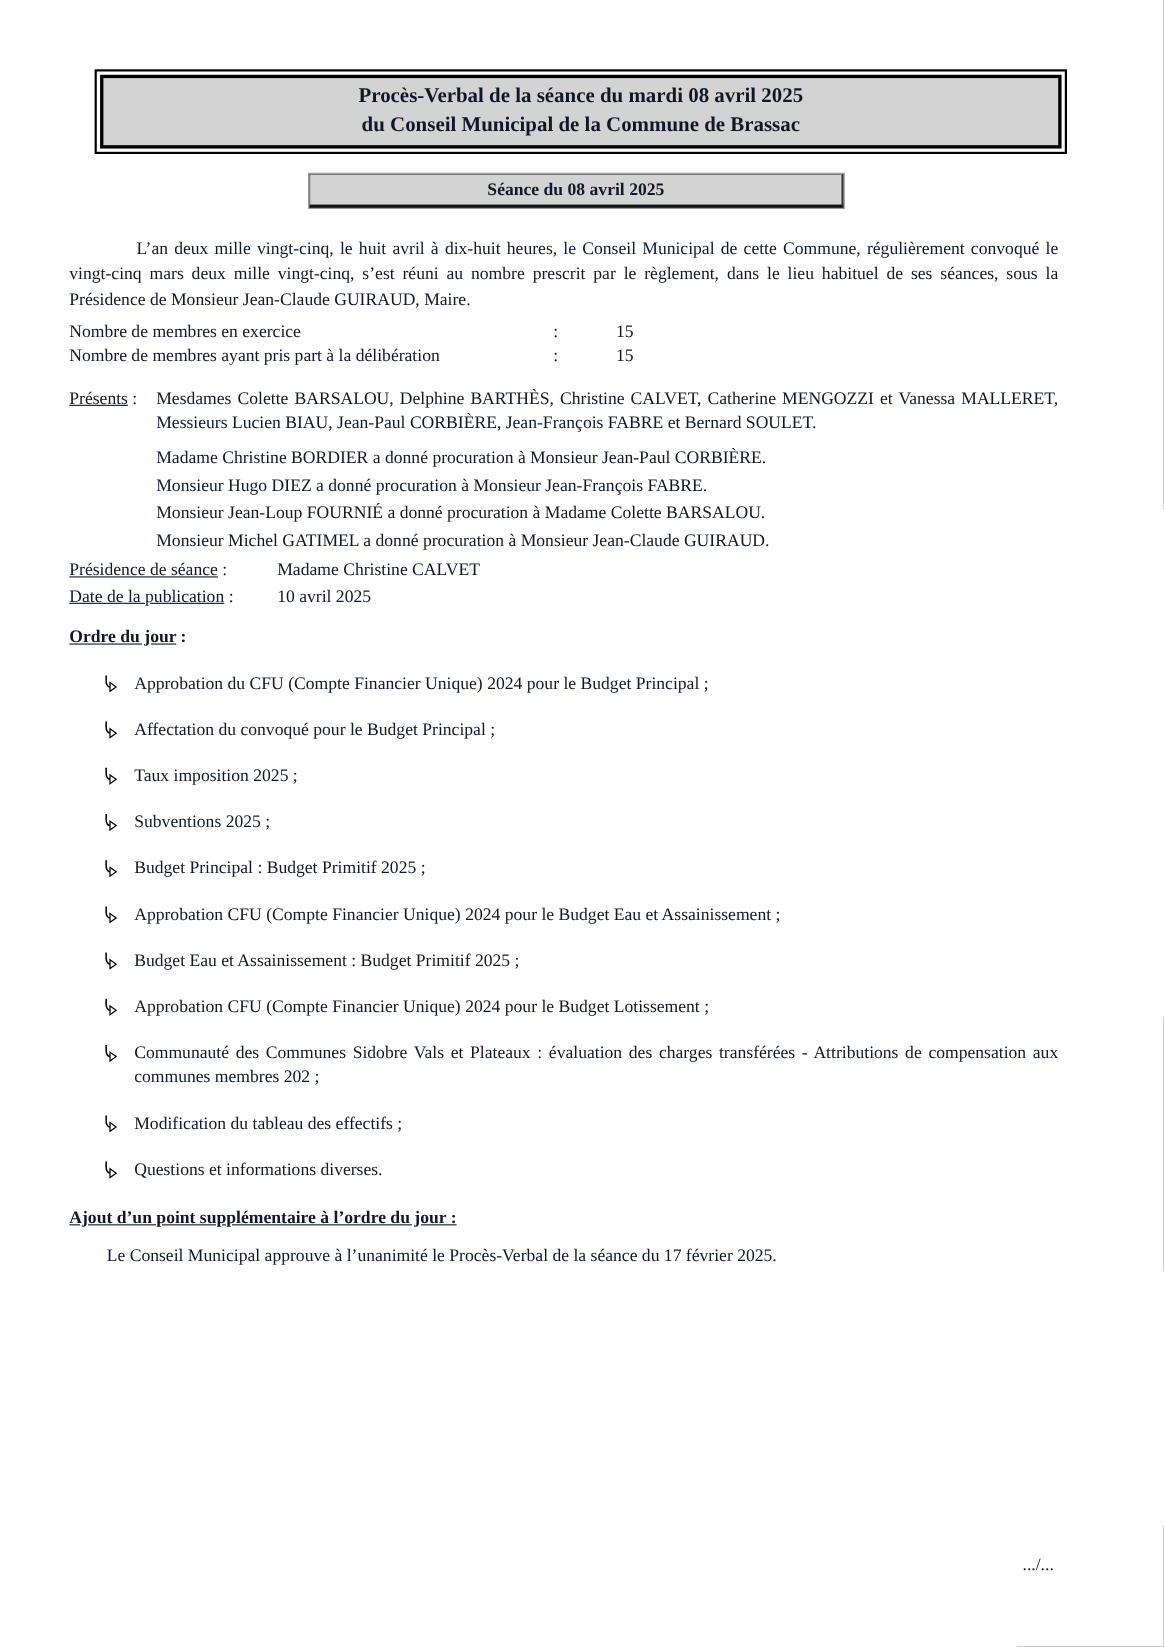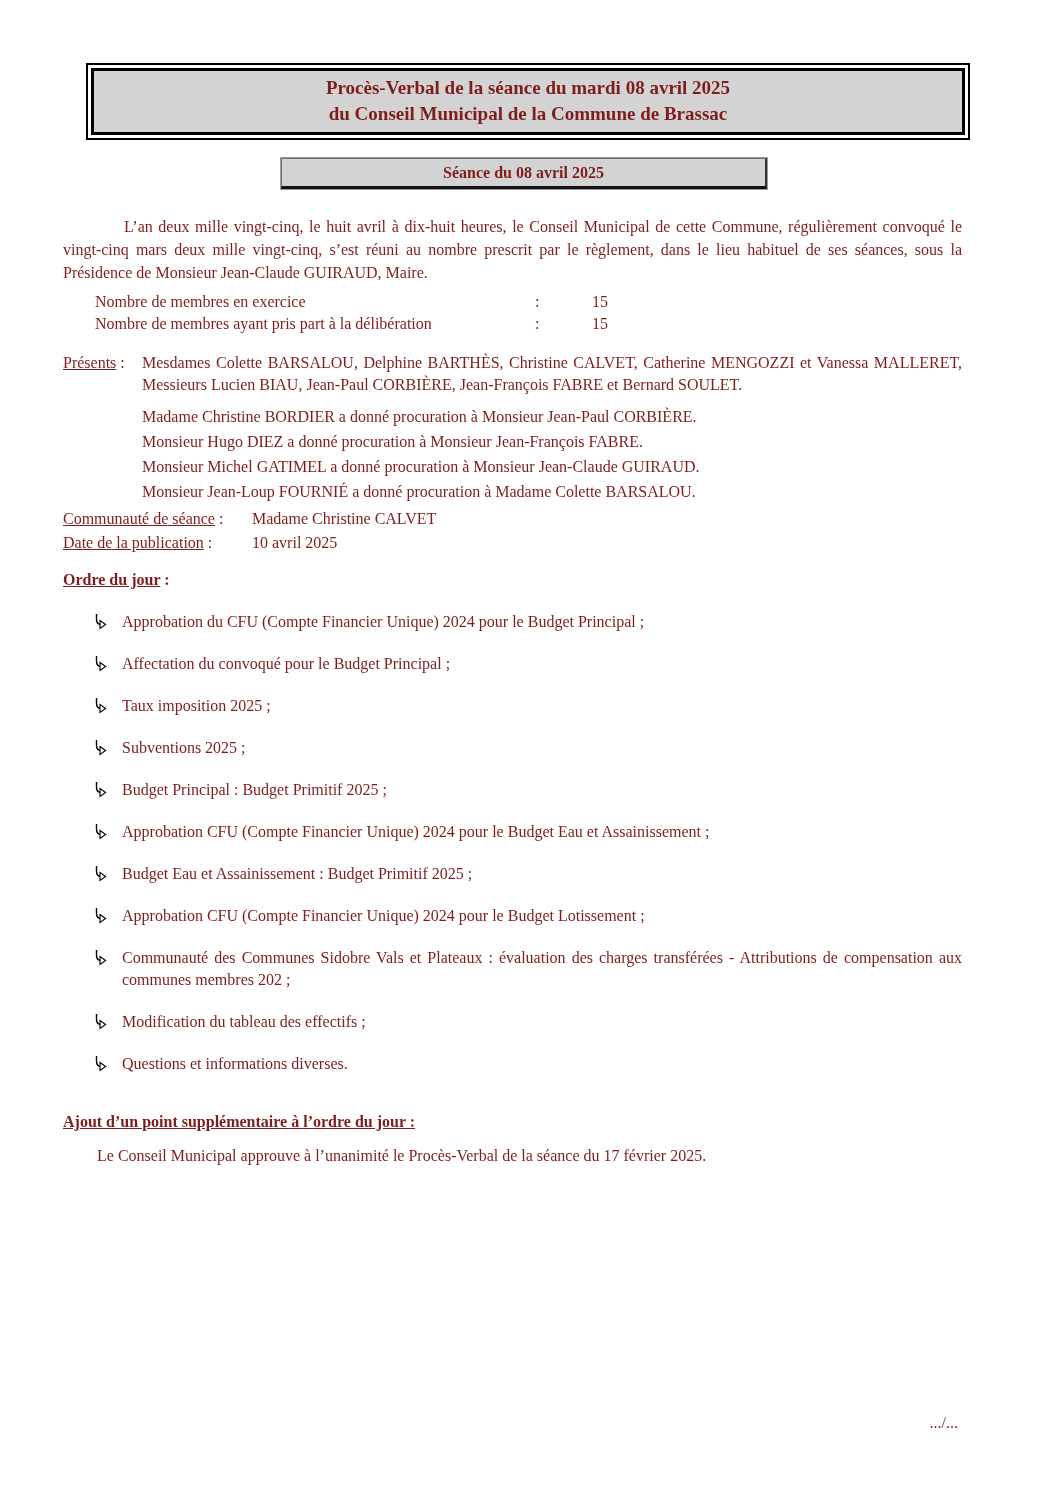--- a/index.html
+++ b/index.html
@@ -1,21 +1,21 @@
 <!DOCTYPE html>
 <html lang="fr"><head>
 <meta charset="utf-8">
 <style>
   html,body{margin:0;padding:0;background:#888;}
   .page{
     position:relative;
     width:1058px;height:1497px;
     background:#ffffff;
     font-family:"Liberation Serif", serif;
-    font-size:16px;color:#7f1d1d;
+    font-size:16px;color:#0f172a;
     overflow:hidden;
   }
   
   .title-box-outer{
     margin:63px 0 0 86px;width:884px;
     border:2px solid #000;padding:3px;box-sizing:border-box;background:#fff;
   }
   .title-box-inner{
     border:3px solid #000;background:#d3d3d3;
     text-align:center;padding:4px 0 5px;
@@ -30,21 +30,21 @@
     border-right:2px solid #333;
     outline:1px solid #9a9a9a;
     text-align:center;padding:5px 0 4px;
     font-weight:bold;font-size:16px;
   }
   
   .content{padding:0 96px 0 63px;}
   .intro{
     margin:26px 0 0 0;text-indent:61px;text-align:justify;line-height:23px;
   }
-  .members{margin-top:7px;margin-left:32px;}
+  .members{margin-top:7px;}
   .member-row{display:flex;line-height:22px;}
   .member-label{width:440px;flex:0 0 auto;}
   .member-colon{width:57px;flex:0 0 auto;}
   .member-value{flex:0 0 auto;}
   .presents{margin-top:17px;display:grid;grid-template-columns:79px auto;line-height:22px;}
   .presents-text{text-align:justify;}
   .u{text-decoration:underline;}
   .procurations{margin:8px 0 0 79px;}
   .procuration-line{line-height:25px;}
   .kv-row{display:grid;grid-template-columns:189px auto;line-height:24px;}
@@ -52,21 +52,21 @@
   .section-heading{font-weight:bold;line-height:22px;}
   .ordre-heading{margin-top:14px;}
   .agenda-list,.extra-list{margin:0;padding:0;list-style:none;}
   .agenda-item{
     position:relative;margin-top:20px;line-height:22px;
     padding-left:59px;text-align:justify;
   }
   .bullet{
     position:absolute;left:29px;top:2px;width:15px;height:17px;display:inline-block;
   }
-  .ajout-heading{margin-top:36px;}
+  .ajout-heading{margin-top:22px;}
   .approval{margin:12px 0 0 34px;line-height:22px;}
   .page-footer{
     position:absolute;top:1412px;right:100px;line-height:22px;
   }
 </style>
 </head>
 <body>
 
 <div class="page">
 
@@ -97,26 +97,26 @@
     </div>
 
     <div class="presents">
       <span><span class="u">Présents</span><span> :</span></span>
       <span class="presents-text">Mesdames Colette BARSALOU, Delphine BARTHÈS, Christine CALVET, Catherine MENGOZZI et Vanessa MALLERET, Messieurs Lucien BIAU, Jean-Paul CORBIÈRE, Jean-François FABRE et Bernard SOULET.</span>
     </div>
 
     <div class="procurations">
       <div class="procuration-line">Madame Christine BORDIER a donné procuration à Monsieur Jean-Paul CORBIÈRE.</div>
       <div class="procuration-line">Monsieur Hugo DIEZ a donné procuration à Monsieur Jean-François FABRE.</div>
+      <div class="procuration-line">Monsieur Jean-Loup FOURNIÉ a donné procuration à Madame Colette BARSALOU.</div>
       <div class="procuration-line">Monsieur Michel GATIMEL a donné procuration à Monsieur Jean-Claude GUIRAUD.</div>
-      <div class="procuration-line">Monsieur Jean-Loup FOURNIÉ a donné procuration à Madame Colette BARSALOU.</div>
     </div>
 
     <div class="kv-row kv-first">
-      <span><span class="u">Communauté de séance</span><span> :</span></span>
+      <span><span class="u">Présidence de séance</span><span> :</span></span>
       <span>Madame Christine CALVET</span>
     </div>
 
     <div class="kv-row">
       <span><span class="u">Date de la publication</span><span> :</span></span>
       <span>10 avril 2025</span>
     </div>
 
     <div class="section-heading ordre-heading">
       <span class="u">Ordre du jour</span><span> :</span>

